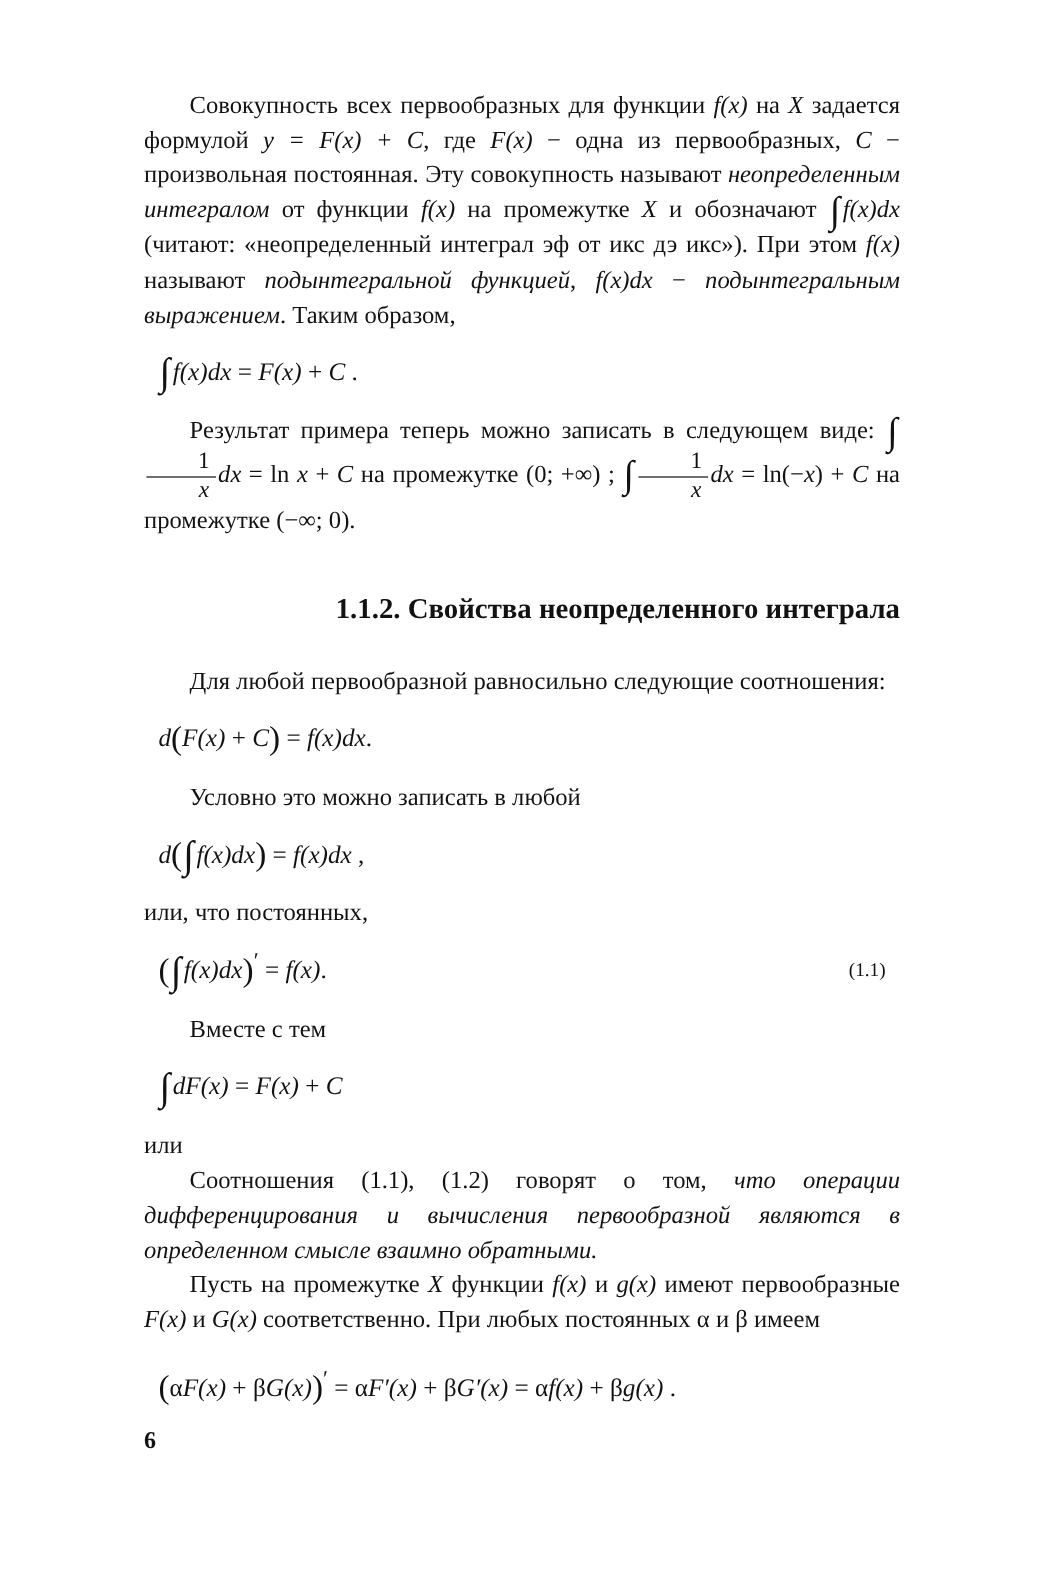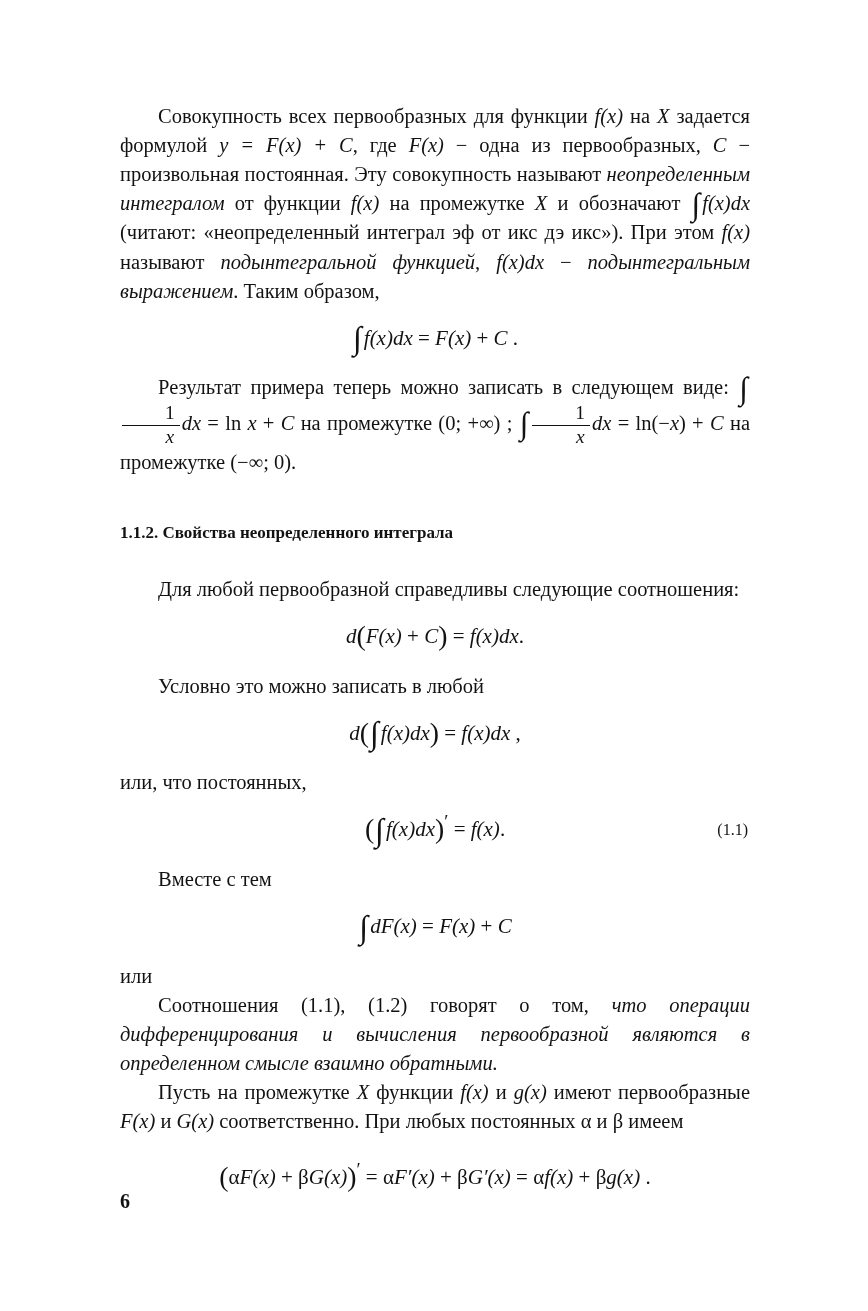--- a/index.html
+++ b/index.html
@@ -8,21 +8,21 @@
   body {
     background: #ffffff;
     color: #121212;
     font-family: "Liberation Serif", "DejaVu Serif", serif;
     overflow: hidden;
   }
   .page {
     position: relative;
     width: 868px;
     height: 1311px;
-    padding: 102px 118px 0 120px;
+    padding: 74px 118px 0 120px;
   }
   .body {
     font-size: 20.5px;
     line-height: 1.42;
     text-align: justify;
   }
   .indent { text-indent: 38px; }
 
   
   .run-n { font-style: normal; }
@@ -56,36 +56,36 @@
     margin: 0 2px;
     font-size: 0.95em;
   }
   .fnum { display: block; padding: 0 5px 1px; border-bottom: 1.4px solid #121212; font-style: normal; }
   .fden { display: block; padding: 0 5px; font-style: italic; }
 
   .formula {
     position: relative;
     font-size: 21px;
     line-height: 1.5;
-    text-align: center;
-    margin: 17px 2px 19px;
+    text-align: left;
+    margin: 17px 12px 19px;
   }
   .formula .fbody { display: inline-block; font-family: Liberation Serif, serif; }
   .eq-number {
     position: absolute;
     right: 0;
     top: 50%;
     transform: translateY(-50%);
     font-size: 16px;
     font-style: normal;
   }
   .section-heading {
-    font-size: 17px;
+    font-size: 24px;
     font-weight: bold;
-    text-align: left;
+    text-align: right;
     margin: 46px 0 32px;
   }
   .sp-before { margin-top: 26px; }
   .page-number {
     position: absolute;
     left: 120px;
     top: 1190px;
     font-size: 20px;
     font-weight: bold;
   }
@@ -102,21 +102,21 @@
   <p class="body indent"><span class="run-n">Результат примера теперь можно записать в следующем виде: </span><span class="run-int">∫</span><span class="frac">
         <span class="fnum">1</span>
         <span class="fden">x</span>
       </span><span class="run-m">dx</span><span class="run-n"> = ln </span><span class="run-m">x</span><span class="run-n"> + </span><span class="run-m">C</span><span class="run-n"> на промежутке </span><span class="run-n">(0; +∞)</span><span class="run-n"> ;  </span><span class="run-int">∫</span><span class="frac">
         <span class="fnum">1</span>
         <span class="fden">x</span>
       </span><span class="run-m">dx</span><span class="run-n"> = ln(−</span><span class="run-m">x</span><span class="run-n">) + </span><span class="run-m">C</span><span class="run-n"> на промежутке </span><span class="run-n">(−∞; 0)</span><span class="run-n">.</span></p>
 
   <h2 class="section-heading">1.1.2. Свойства неопределенного интеграла</h2>
 
-  <p class="body indent"><span class="run-n">Для любой первообразной справедливы следующие соотношения:</span></p>
+  <p class="body indent"><span class="run-n">Для любой первообразной равносильно следующие соотношения:</span></p>
 
   <div class="formula"><span class="run-m">d</span><span class="run-big">(</span><span class="run-m">F(x)</span><span class="run-n"> + </span><span class="run-m">C</span><span class="run-big">)</span><span class="run-n"> = </span><span class="run-m">f(x)dx</span><span class="run-n">.</span></div>
 
   <p class="body indent"><span class="run-n">Условно это можно записать в любой</span></p>
 
   <div class="formula"><span class="run-m">d</span><span class="run-big">(</span><span class="run-int">∫</span><span class="run-m">f(x)dx</span><span class="run-big">)</span><span class="run-n"> = </span><span class="run-m">f(x)dx</span><span class="run-n"> ,</span></div>
 
   <p class="body"><span class="run-n">или, что постоянных,</span></p>
 
   <div class="formula numbered">

